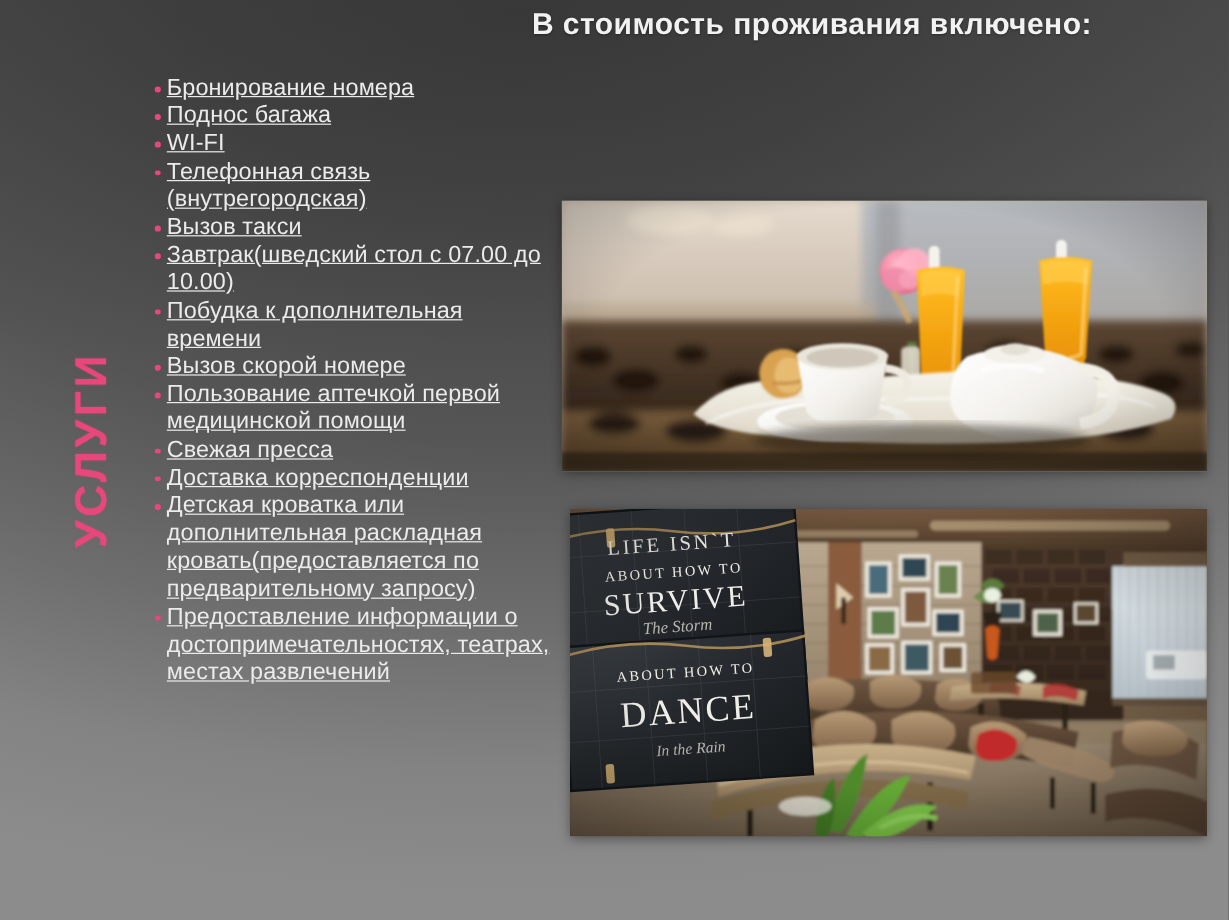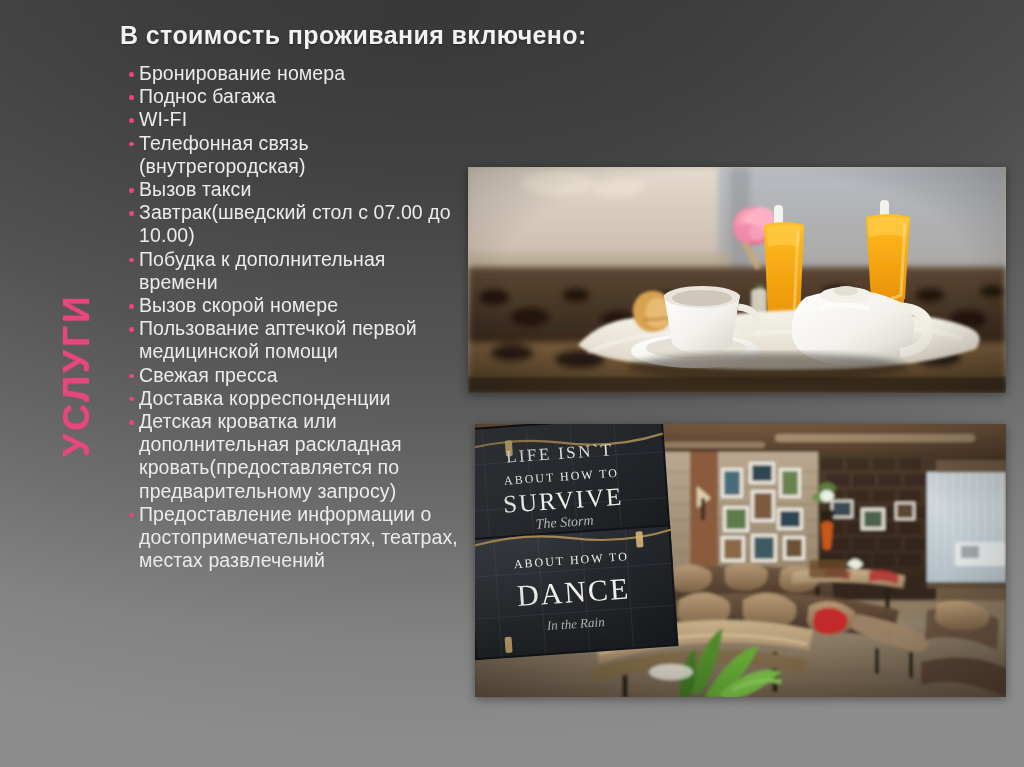--- a/index.html
+++ b/index.html
@@ -22,22 +22,22 @@
   #slide::after{
     content:"";
     position:absolute; inset:0;
     background:linear-gradient(180deg, rgba(40,40,40,.30) 0%, rgba(60,60,60,.05) 38%, rgba(0,0,0,0) 60%);
     pointer-events:none;
   }
 
   
   #title {
     position:absolute;
-    left:120px; top:21px; width:790px;
-    text-align:left;
+    left:120px; top:6px; width:790px;
+    text-align:right;
     color:#f2f2f2;
     font-size:25px;
     font-weight:bold;
     letter-spacing:.4px;
     z-index:6;
     text-shadow:0 1px 2px rgba(0,0,0,.35);
   }
 
   
   #vertical-label-wrap{
@@ -73,21 +73,21 @@
     padding-left:11px;
     text-indent:0;
   }
   .bullet-item .dot{
     position:absolute;
     left:1px; top:10px;
     width:4.5px; height:4.5px;
     border-radius:50%;
     background:#e8477c;
   }
-  .bullet-item .txt{ display:block; }
+  .bullet-item .txt{ display:block;text-decoration:underline; }
 
   
   .photo{
     position:absolute;
     overflow:hidden;
     z-index:5;
     box-shadow:0 2px 9px rgba(0,0,0,.40);
   }
   #photo-breakfast{ left:468px; top:167px; width:538px; height:226px; }
   #photo-lounge   { left:475px; top:424px; width:531px; height:273px; }

